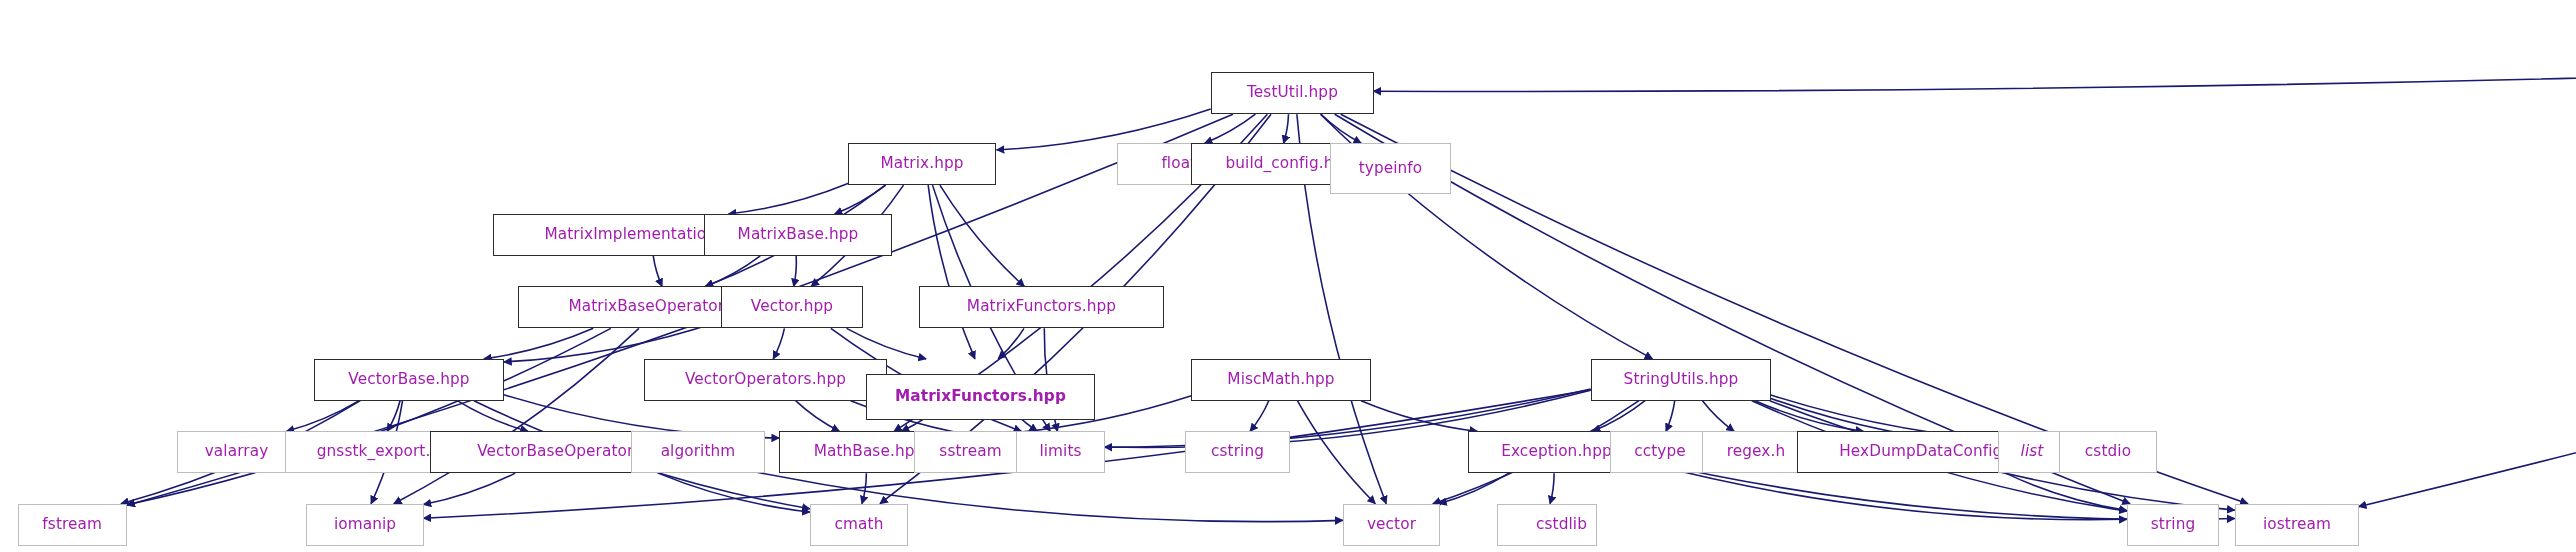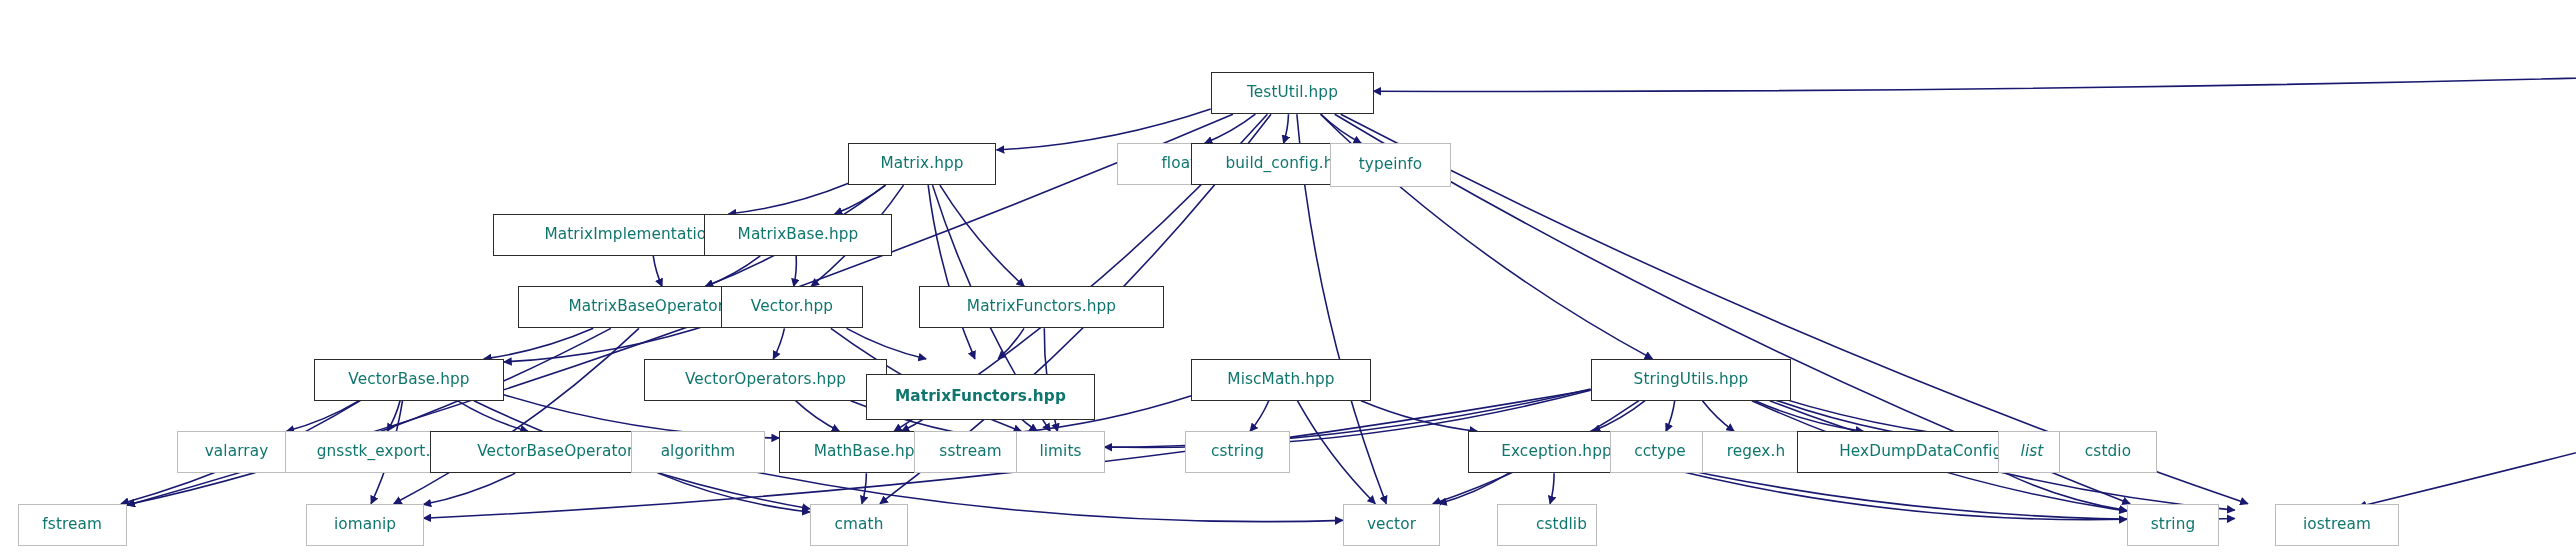--- a/index.html
+++ b/index.html
@@ -1,20 +1,20 @@
 <!DOCTYPE html>
 <html><head>
 <meta charset="utf-8">
 <style>
   html,body{margin:0;padding:0;background:#ffffff;}
   body{font-family:"DejaVu Sans","Liberation Sans",sans-serif;}
   #graph-root{position:relative;width:2576px;height:552px;background:#ffffff;overflow:hidden;}
   svg#edges{position:absolute;left:0;top:0;width:2576px;height:552px;pointer-events:none;}
   .node{position:absolute;box-sizing:border-box;display:flex;align-items:center;justify-content:center;
-        background:#ffffff;white-space:nowrap;font-size:15.3px;color:#0f766e;letter-spacing:0.1px;}
+        background:#ffffff;white-space:nowrap;font-size:15.3px;color:#a21caf;letter-spacing:0.1px;}
   .node.sys{border:1px solid #bdbdbd;}
   .node.hdr{border:1.6px solid #2b2b2b;}
   .node span{display:block;line-height:1;padding:0 6px;}
 </style>
 </head>
 <body>
 
 <div id="graph-root">
   <svg id="edges" viewBox="0 0 2613 560" preserveAspectRatio="none">
     <defs>
@@ -101,21 +101,21 @@
       </div>
       <div class="node hdr" style="left: 848px; top: 143px; width: 148px; height: 42px;">
         <span>Matrix.hpp</span>
       </div>
       <div class="node sys" style="left: 1117px; top: 143px; width: 101px; height: 42px; justify-content: flex-end;">
         <span>float.h</span>
       </div>
       <div class="node hdr" style="left: 1191px; top: 143px; width: 177px; height: 42px;">
         <span>build_config.h</span>
       </div>
-      <div class="node sys" style="left: 1330px; top: 143px; width: 121px; height: 44px;">
+      <div class="node sys" style="left: 1330px; top: 143px; width: 121px; height: 51px;">
         <span>typeinfo</span>
       </div>
       <div class="node hdr" style="left: 493px; top: 214px; width: 309px; height: 42px;">
         <span>MatrixImplementation.hpp</span>
       </div>
       <div class="node hdr" style="left: 704px; top: 214px; width: 188px; height: 42px;">
         <span>MatrixBase.hpp</span>
       </div>
       <div class="node hdr" style="left: 518px; top: 286px; width: 299px; height: 42px;">
         <span>MatrixBaseOperators.hpp</span>
@@ -131,21 +131,21 @@
       </div>
       <div class="node hdr" style="left: 644px; top: 359px; width: 243px; height: 42px;">
         <span>VectorOperators.hpp</span>
       </div>
       <div class="node hdr" style="left: 866px; top: 374px; width: 229px; height: 46px; font-weight: bold;">
         <span>MatrixFunctors.hpp</span>
       </div>
       <div class="node hdr" style="left: 1191px; top: 359px; width: 180px; height: 42px;">
         <span>MiscMath.hpp</span>
       </div>
-      <div class="node hdr" style="left: 1591px; top: 359px; width: 200px; height: 42px;">
+      <div class="node hdr" style="left: 1591px; top: 359px; width: 180px; height: 42px;">
         <span>StringUtils.hpp</span>
       </div>
       <div class="node sys" style="left: 177px; top: 431px; width: 119px; height: 42px;">
         <span>valarray</span>
       </div>
       <div class="node sys" style="left: 285px; top: 431px; width: 187px; height: 42px;">
         <span>gnsstk_export.h</span>
       </div>
       <div class="node hdr" style="left: 430px; top: 431px; width: 293px; height: 42px;">
         <span>VectorBaseOperators.hpp</span>
@@ -194,18 +194,18 @@
       </div>
       <div class="node sys" style="left: 1343px; top: 504px; width: 97px; height: 42px;">
         <span>vector</span>
       </div>
       <div class="node sys" style="left: 1497px; top: 504px; width: 100px; height: 42px; padding-left: 29px;">
         <span>cstdlib</span>
       </div>
       <div class="node sys" style="left: 2127px; top: 504px; width: 92px; height: 42px;">
         <span>string</span>
       </div>
-      <div class="node sys" style="left: 2235px; top: 504px; width: 124px; height: 42px; margin-left: 40px;">
+      <div class="node sys" style="left: 2235px; top: 504px; width: 124px; height: 42px;">
         <span>iostream</span>
       </div>
     </div>
 </div>
 
 
 </body></html>

